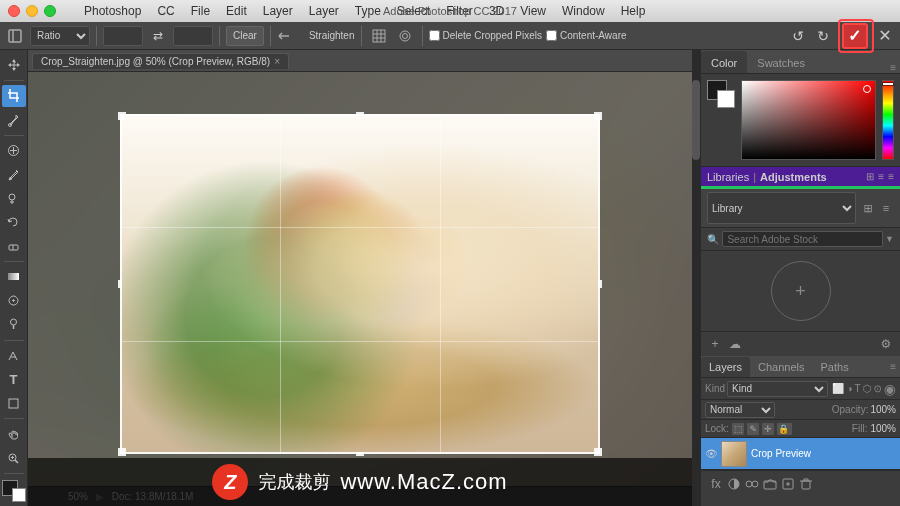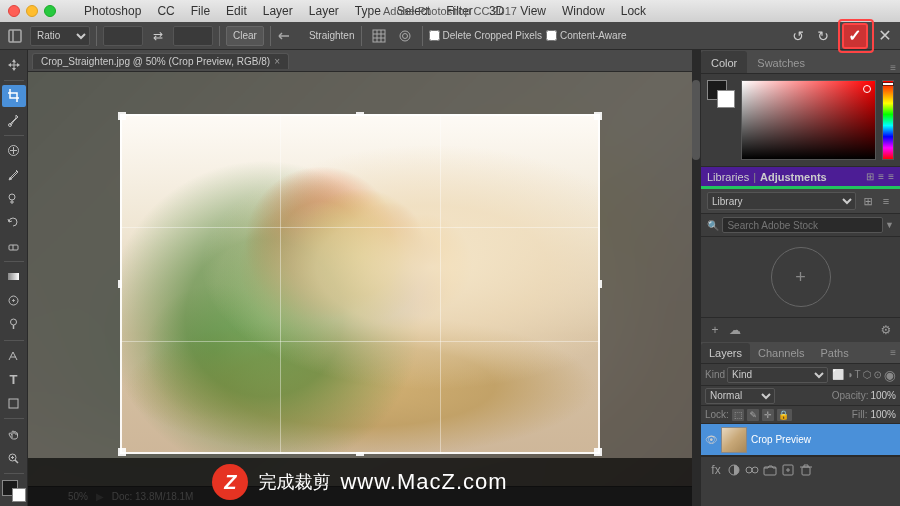--- a/index.html
+++ b/index.html
@@ -206,21 +206,21 @@
     .lib-sep { color: #888; margin: 0 4px; }
     .lib-sub { font-size: 11px; color: #ccc; font-weight: bold; }
     .lib-icons { margin-left: auto; display: flex; gap: 4px; }
     .lib-icon-btn { color: #999; cursor: pointer; font-size: 10px; }
     .lib-dropdown {
       padding: 3px 6px; display: flex; align-items: center;
       background: #424242; border-bottom: 1px solid #2a2a2a;
     }
     .lib-select {
       flex: 1; background: #3a3a3a; border: 1px solid #555; color: #ccc;
-      height: 18px; font-size: 10px; border-radius: 2px;
+      height: 32px; font-size: 10px; border-radius: 2px;
     }
     .lib-view-btns { margin-left: 4px; display: flex; gap: 2px; }
     .lib-view-btn { color: #999; cursor: pointer; width: 16px; height: 16px; display: flex; align-items: center; justify-content: center; font-size: 11px; }
     .lib-search {
       padding: 3px 6px; background: #3c3c3c; border-bottom: 1px solid #2a2a2a;
       display: flex; align-items: center;
     }
     .lib-search-input {
       flex: 1; background: #2a2a2a; border: 1px solid #555; color: #ccc;
       height: 16px; font-size: 10px; padding: 0 4px; border-radius: 2px;
@@ -324,21 +324,21 @@
     <span class="menu-item">File</span>
     <span class="menu-item">Edit</span>
     <span class="menu-item">Layer</span>
     <span class="menu-item">Layer</span>
     <span class="menu-item">Type</span>
     <span class="menu-item">Select</span>
     <span class="menu-item">Filter</span>
     <span class="menu-item">3D</span>
     <span class="menu-item">View</span>
     <span class="menu-item">Window</span>
-    <span class="menu-item">Lock</span>
+    <span class="menu-item">Help</span>
   </div>
   <div class="title-text">Adobe Photoshop CC 2017</div>
 </div>
 
 <div id="options-bar">
   <div class="tool-preset">
     <div style="width:22px;height:22px;display:flex;align-items:center;justify-content:center;cursor:pointer;">
       <svg width="16" height="16" viewBox="0 0 16 16">
           <rect x="2" y="2" width="12" height="12" fill="none" stroke="#aaa" stroke-width="1.5" rx="1"></rect>
           <path d="M6 2 v12" stroke="#aaa" stroke-width="1.5"></path>

